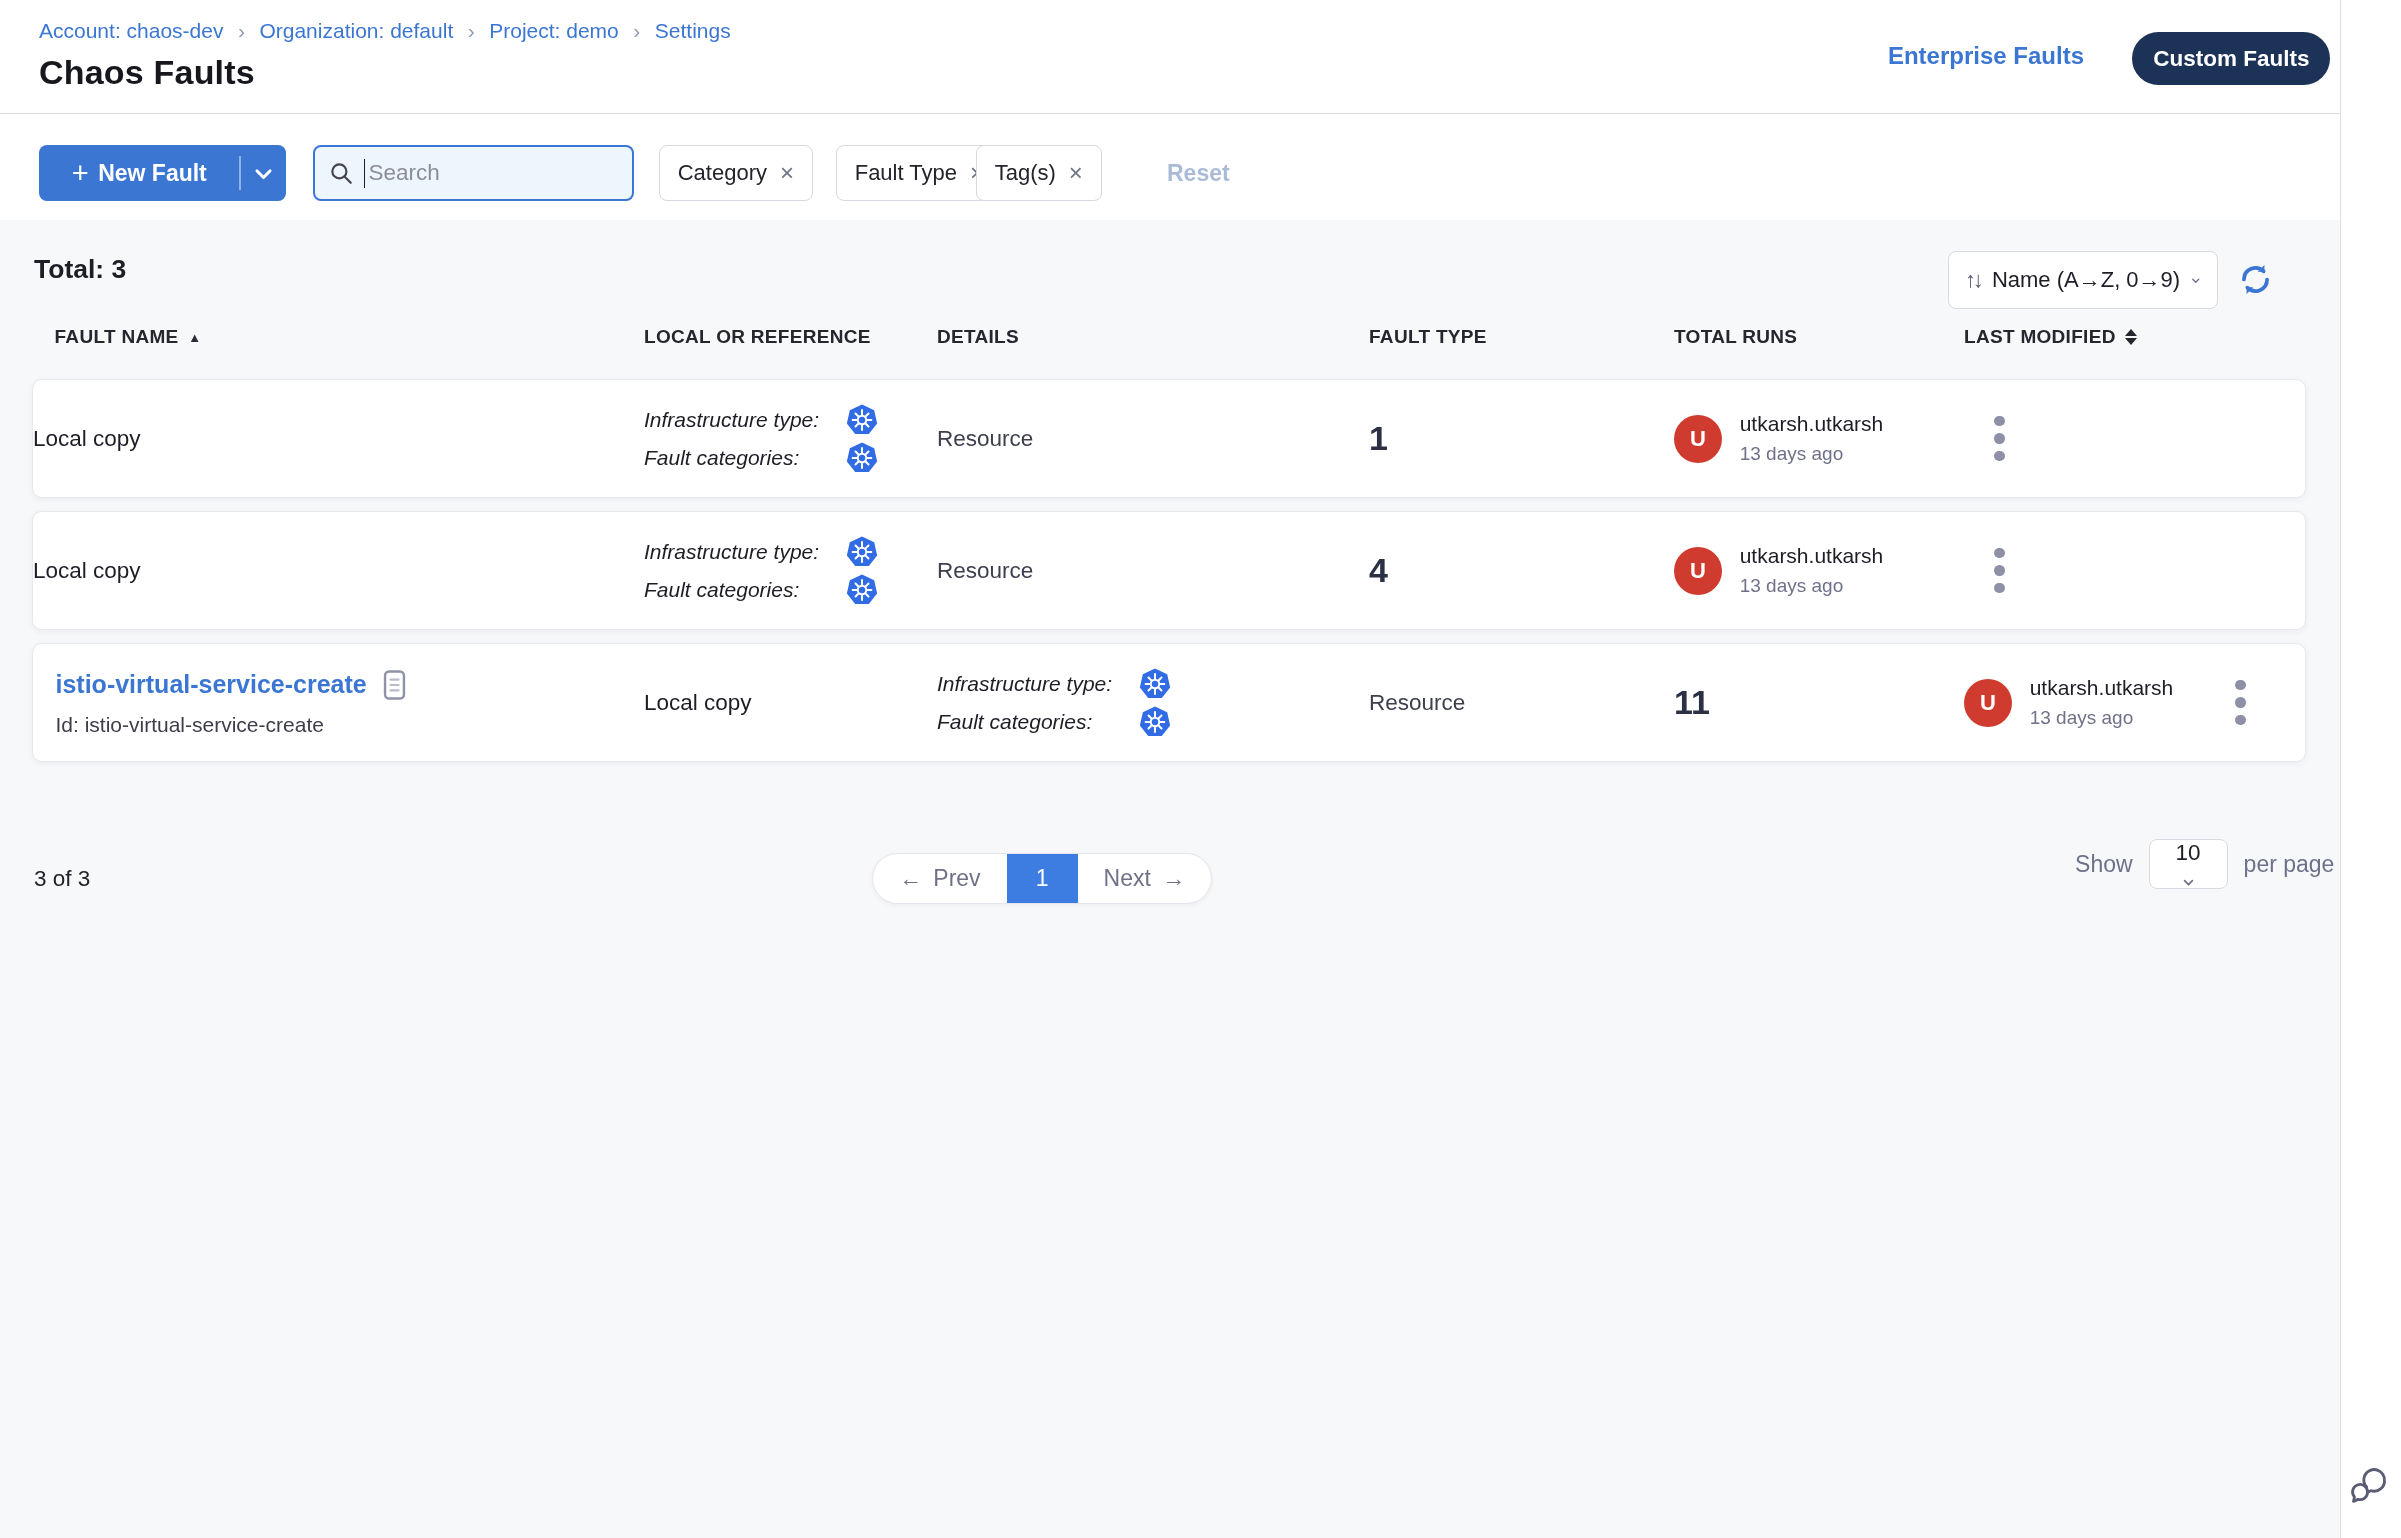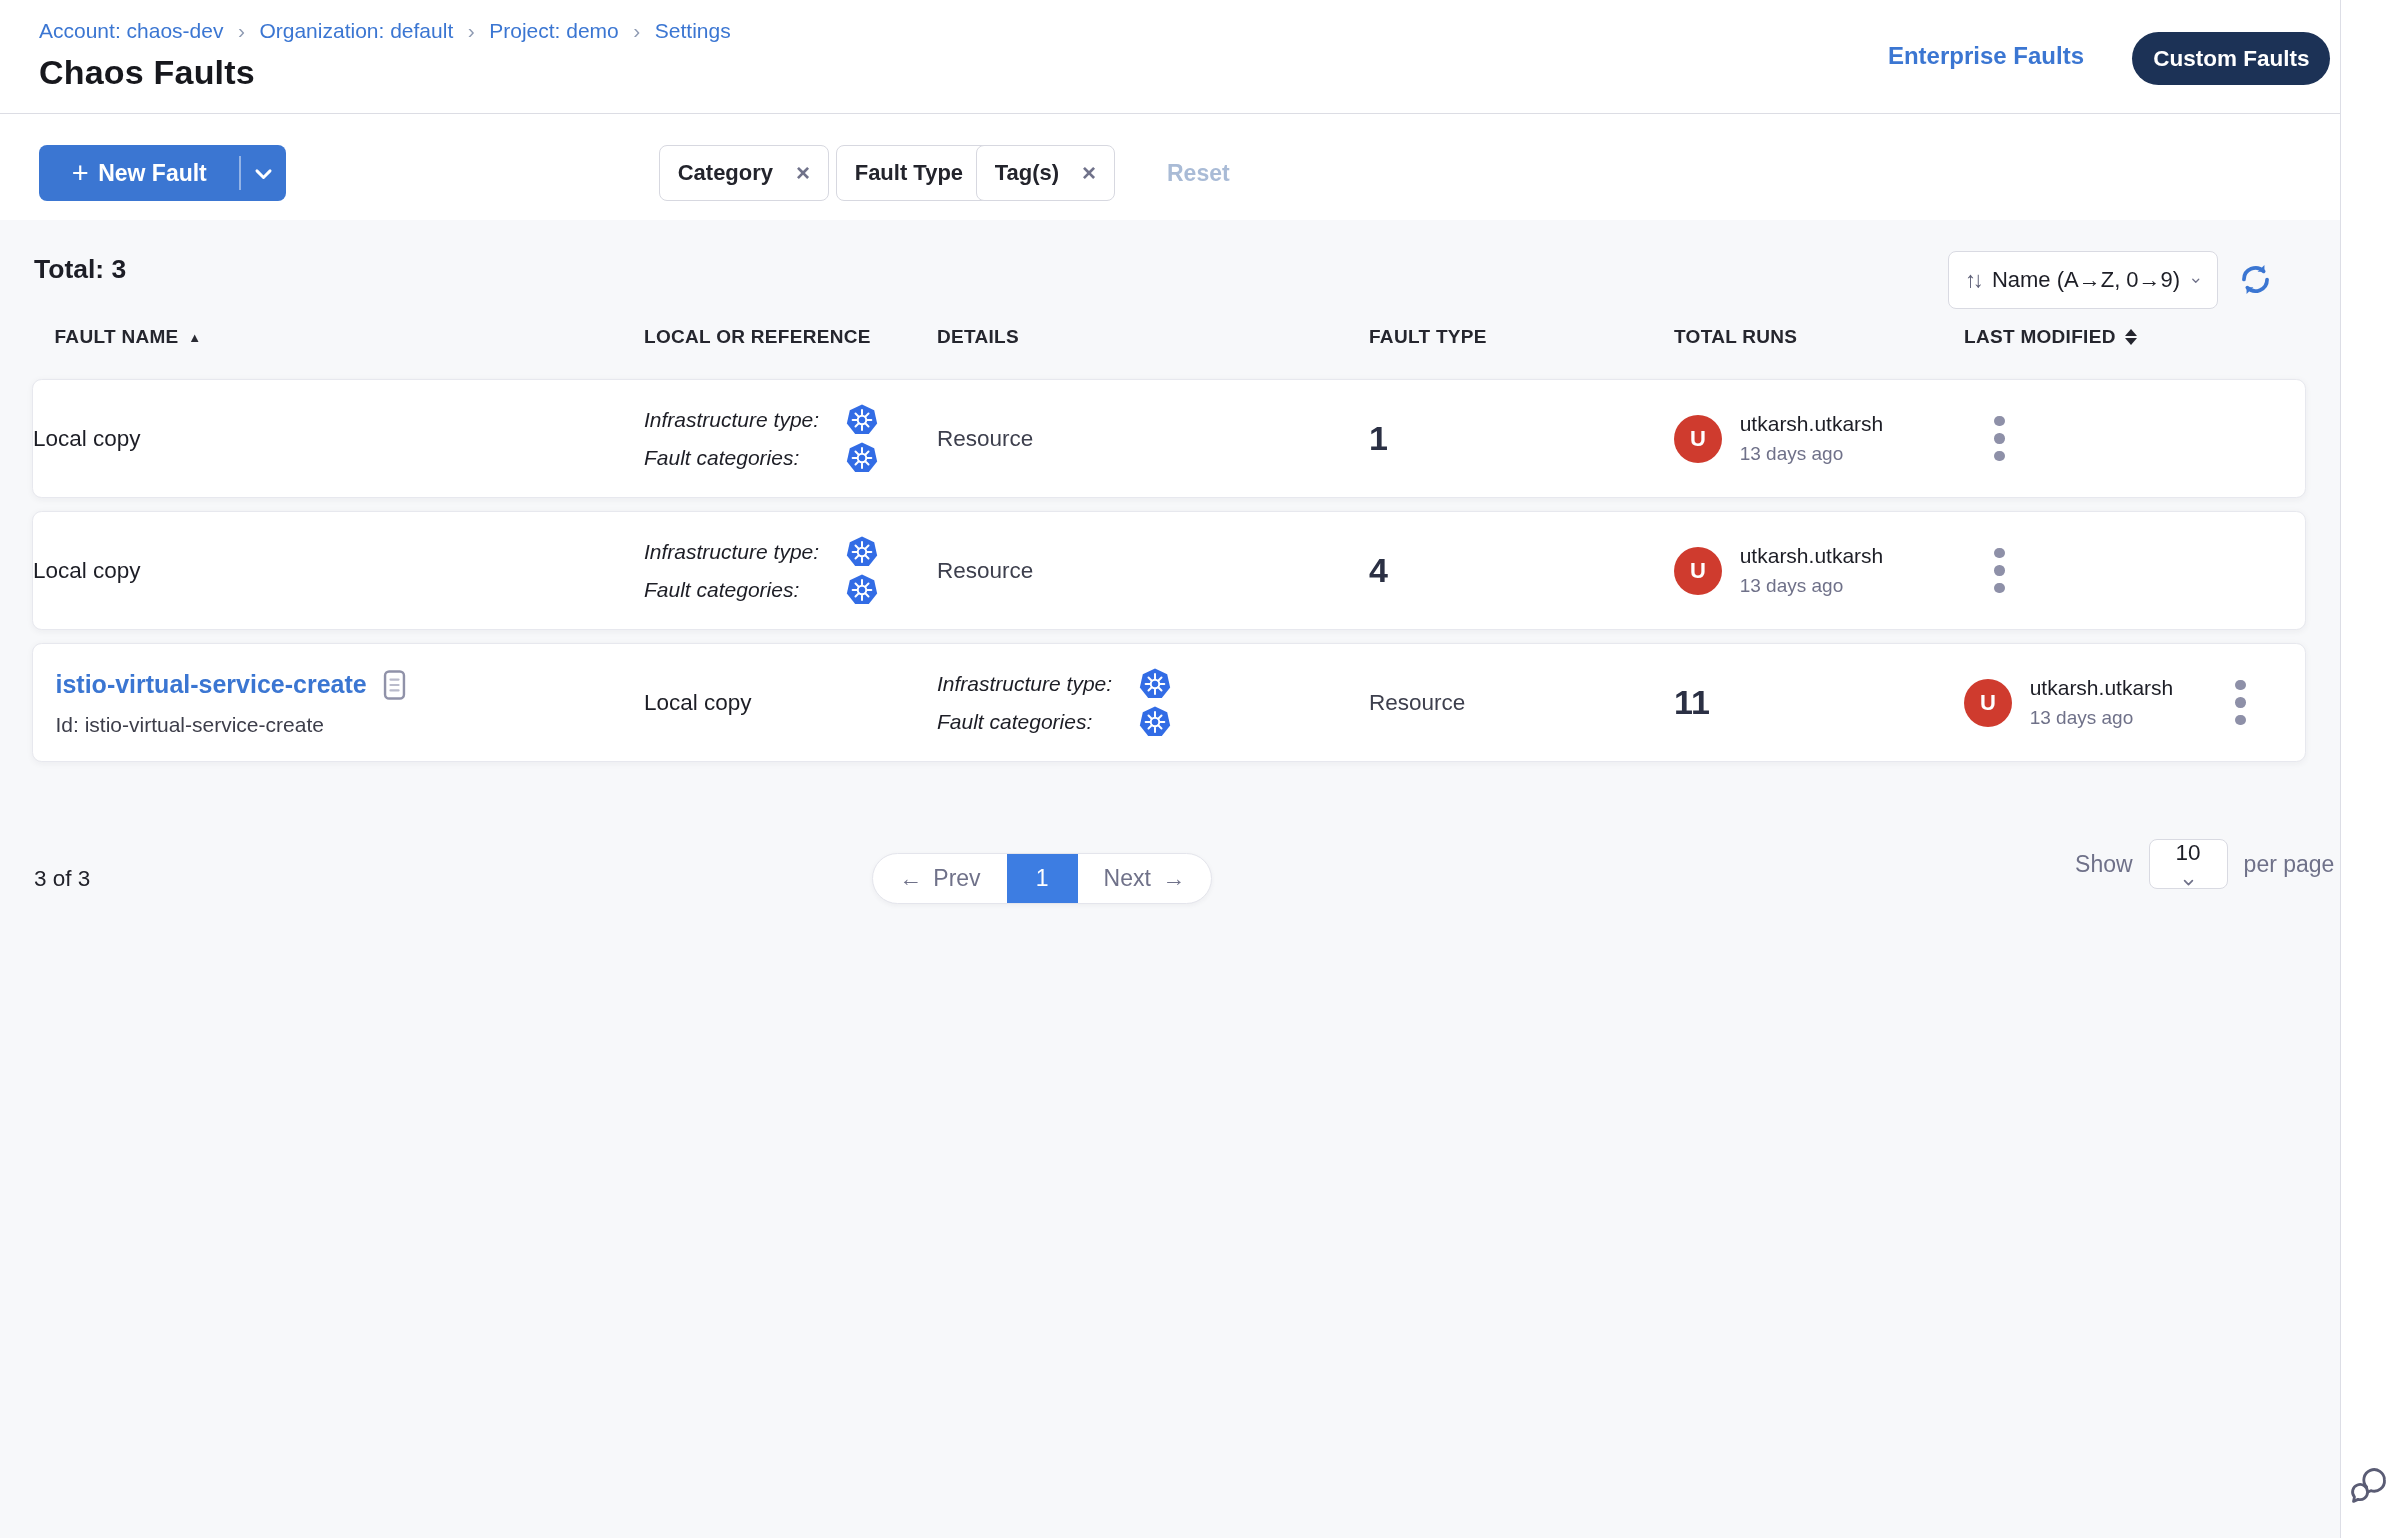--- a/index.html
+++ b/index.html
@@ -34,21 +34,21 @@
   .toolbar{position:absolute;top:116px;left:0;width:100%;height:104px;background:#fff;}
   .new-fault{position:absolute;left:39px;top:29px;width:247px;height:56px;border-radius:8px;background:var(--primary-blue);color:#fff;display:flex;align-items:stretch;border:none;}
   .nf-main{flex:1;display:flex;align-items:center;justify-content:center;gap:9.6px;font-size:23px;font-weight:700;}
   .nf-plus{font-size:29px;font-weight:400;line-height:1;}
   .nf-divider{width:1.6px;margin:11.3px 0;background:rgba(255,255,255,.45);}
   .nf-caret{width:45px;display:flex;align-items:center;justify-content:center;}
   .search-box{position:absolute;left:313px;top:29px;width:321px;height:56px;border:2.4px solid var(--primary-blue);border-radius:8px;background:#edf6fd;display:flex;align-items:center;padding:0 13px;}
   .search-caret{width:1.6px;height:29px;background:#1d1e26;margin:0 3.2px 0 9.6px;}
   .search-input{flex:1;min-width:0;border:none;outline:none;background:transparent;font-size:22.5px;color:#1d1e26;font-family:"Liberation Sans",sans-serif;}
   .search-input::placeholder{color:#8b8d98;}
-  .pill{position:absolute;top:29px;height:56px;border:1.6px solid #d7d8e0;border-radius:8px;background:#fff;display:flex;align-items:center;gap:23px;padding:0 17.7px;font-size:22px;color:#23242c;font-weight:bold;}
+  .pill{position:absolute;top:29px;height:56px;border:1.6px solid #d7d8e0;border-radius:8px;background:#fff;display:flex;align-items:center;gap:13px;padding:0 17.7px;font-size:22px;color:#23242c;}
   .pill-x{font-size:24px;color:#70728a;line-height:1;cursor:pointer;}
   .pill-category{left:659px;}
   .pill-faulttype{left:836px;}
   .pill-tags{left:976px;}
   .reset-btn{position:absolute;left:1167px;top:29px;height:56px;display:flex;align-items:center;font-size:23px;font-weight:600;color:#a9bbd6;background:none;border:none;}
 
   
   .content{position:absolute;top:220px;left:0;width:100%;height:1318px;background:var(--content-background);}
   .total{position:absolute;left:34px;top:34px;font-size:26.5px;font-weight:700;color:#1d1e26;}
   .sort-box{position:absolute;left:1948px;top:31px;width:270px;height:58px;background:#fff;border:1.6px solid #d9dae2;border-radius:8px;display:flex;align-items:center;gap:11.3px;padding:0 16px;}
@@ -150,20 +150,28 @@
           <span>New Fault</span>
         </span>
         <span class="nf-divider"></span>
         <span class="nf-caret">
           <svg width="21" height="21" viewBox="0 0 16 16" style="color:#fff">
               <use href="#chev-down"></use>
             </svg>
         </span>
       </button>
 
+      <div class="search-box">
+        <svg width="26" height="26" viewBox="0 0 24 24">
+          <circle cx="10.5" cy="10.5" r="6.5" fill="none" stroke="#44454f" stroke-width="2"></circle>
+          <line x1="15.4" y1="15.4" x2="21" y2="21" stroke="#44454f" stroke-width="2" stroke-linecap="round"></line>
+        </svg>
+        <span class="search-caret"></span>
+        <input class="search-input" type="text" value="" placeholder="Search" style="">
+      </div>
 
       <div class="pill pill-category">
         <span>Category</span>
         <span class="pill-x">×</span>
       </div>
       <div class="pill pill-faulttype">
         <span>Fault Type</span>
         <span class="pill-x">×</span>
       </div>
       <div class="pill pill-tags">

